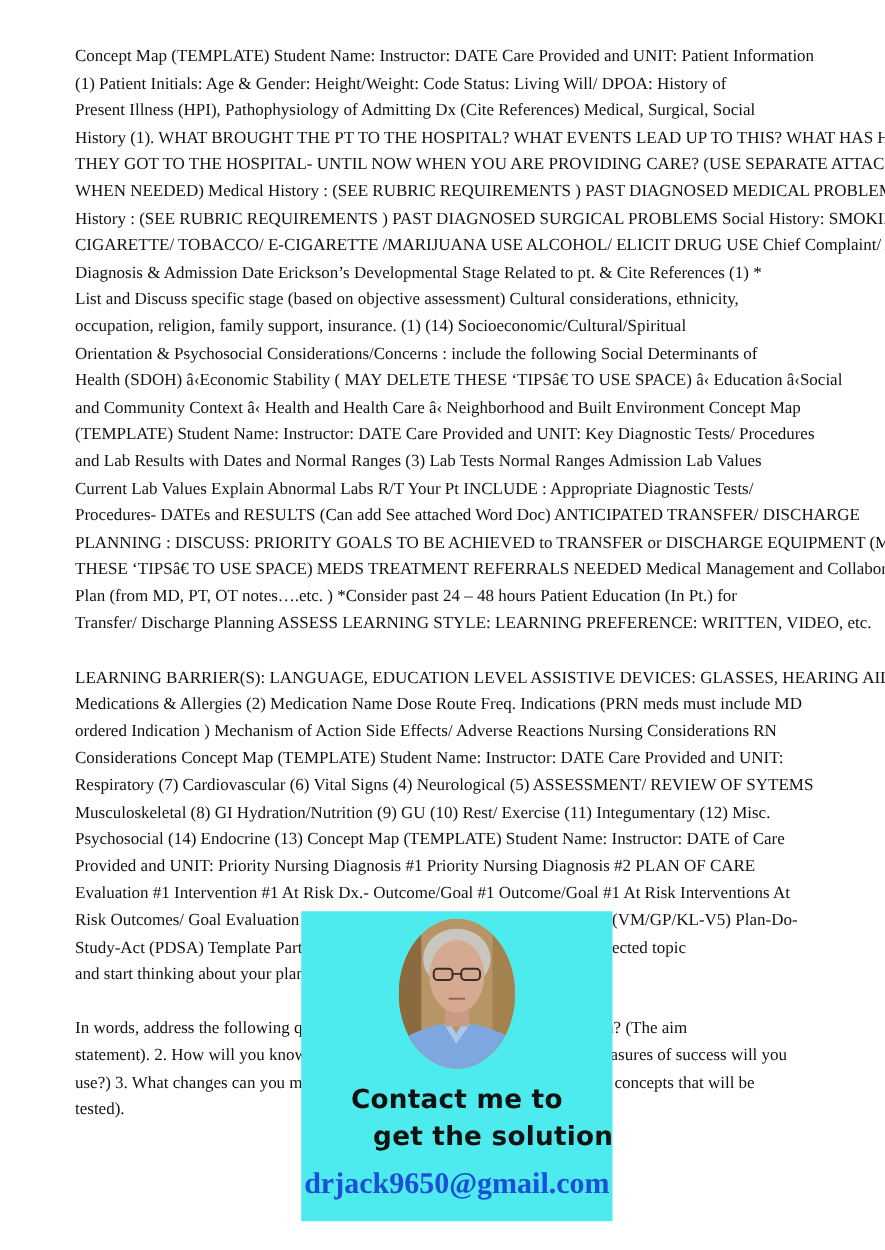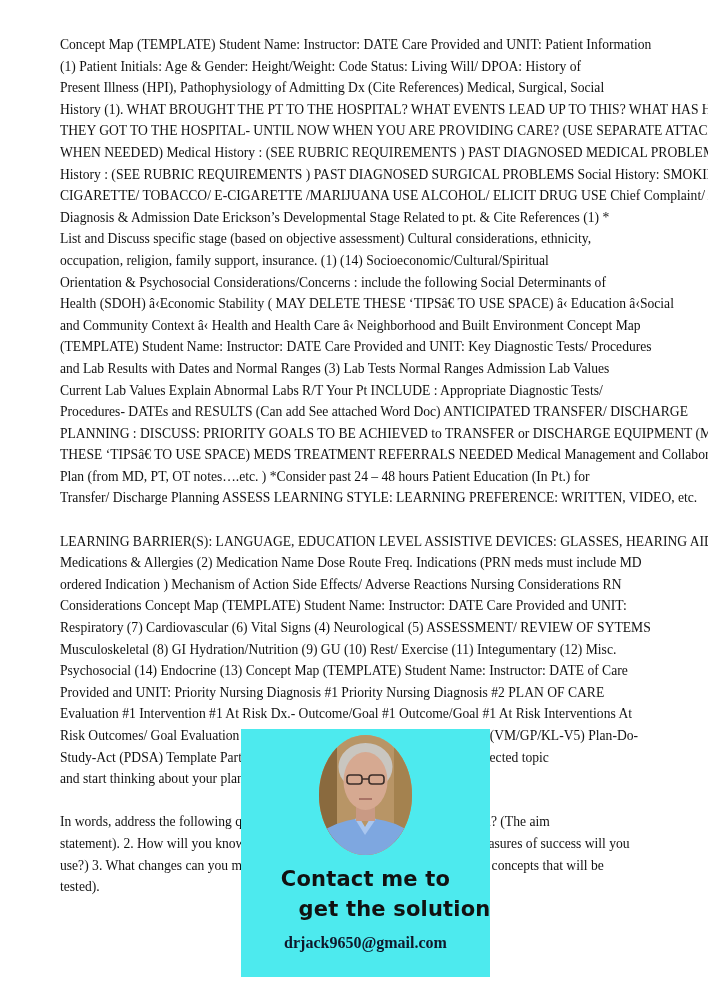--- a/index.html
+++ b/index.html
@@ -71,22 +71,22 @@
     }
     .promo-line1 { top: 138px; }
     .promo-line2 { top: 168px; padding-left: 29px; }
     .promo-email {
       position: absolute;
       left: 0;
       top: 205px;
       width: 100%;
       font-family: "Liberation Serif", serif;
       font-weight: bold;
-      font-size: 16px;
-      color: #0f172a;
+      font-size: 24px;
+      color: #1d4ed8;
     }
   </style>
 </head>
 <body>
 
 <div class="page">
   <div class="text-block">
 
     <span class="line">Concept Map (TEMPLATE) Student Name: Instructor: DATE Care Provided and UNIT: Patient Information</span>
     <span class="line">(1) Patient Initials: Age &amp; Gender: Height/Weight: Code Status: Living Will/ DPOA: History of</span>

